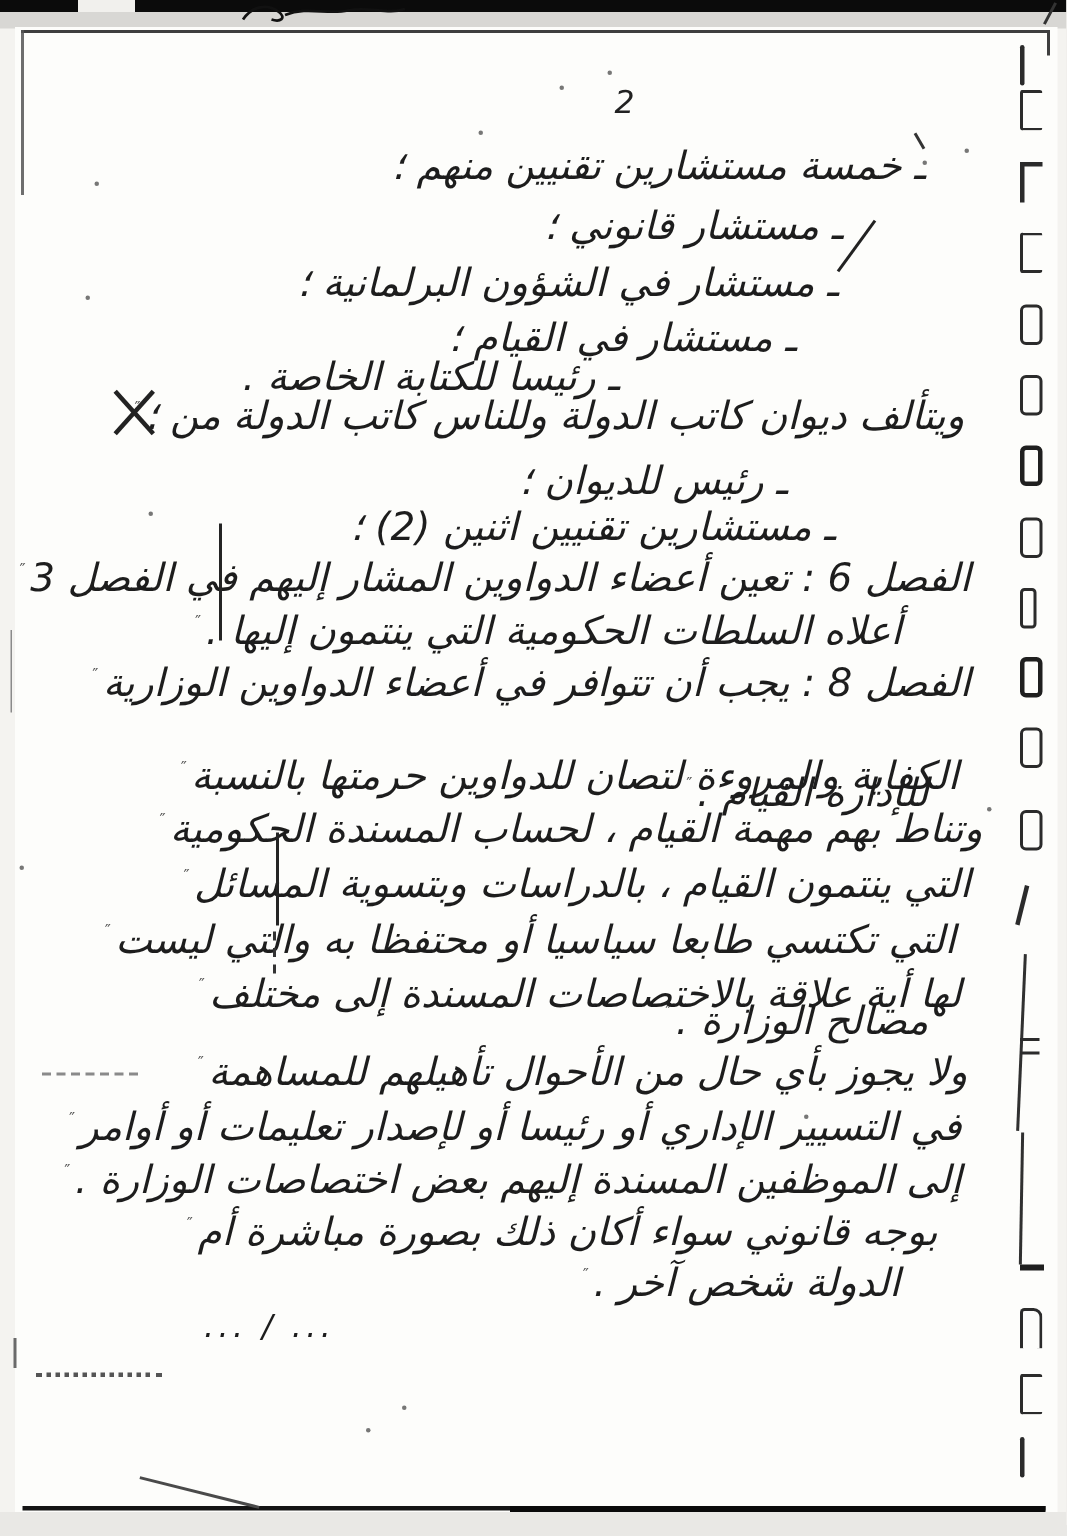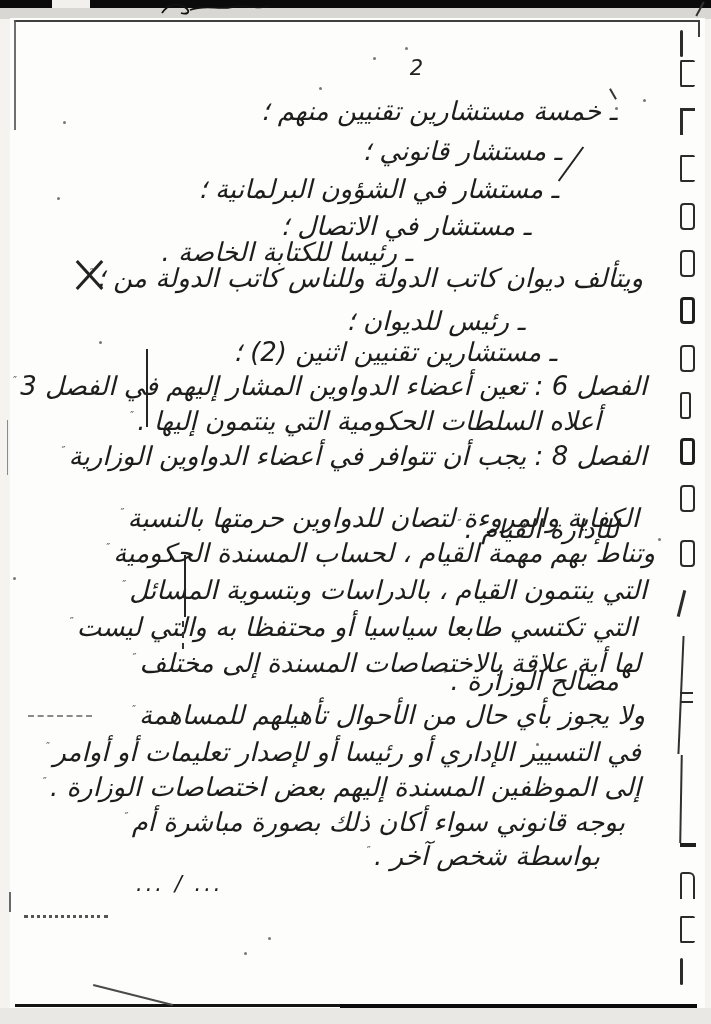--- a/index.html
+++ b/index.html
@@ -54,40 +54,40 @@
   </svg>
 
   <div class="page"></div>
 
   <div class="pageno">2</div>
 
   <div id="textlayer">
       <div class="tline" style="top: 96px; right: 94px; margin-left: 44px;"><span>ـ خمسة مستشارين تقنيين منهم ؛</span></div>
       <div class="tline" style="top: 136px; right: 149px;"><span>ـ مستشار قانوني ؛</span></div>
       <div class="tline" style="top: 174px; right: 152px;"><span>ـ مستشار في الشؤون البرلمانية ؛</span></div>
-      <div class="tline" style="top: 211px; right: 180px;"><span>ـ مستشار في الاتصال ؛</span></div>
+      <div class="tline" style="top: 211px; right: 180px;"><span>ـ مستشار في القيام ؛</span></div>
       <div class="tline" style="top: 237px; right: 298px;"><span>ـ رئيسا للكتابة الخاصة .</span></div>
       <div class="tline" style="top: 263px; right: 68px;"><span>ويتألف ديوان كاتب الدولة وللناس كاتب الدولة من ؛</span><span class="qmark">″</span></div>
       <div class="tline" style="top: 306px; right: 186px;"><span>ـ رئيس للديوان ؛</span></div>
       <div class="tline" style="top: 337px; right: 154px; font-style: italic;"><span>ـ مستشارين تقنيين اثنين (2) ؛</span></div>
       <div class="tline" style="top: 371px; right: 64px;"><span>الفصل 6 : تعين أعضاء الدواوين المشار إليهم في الفصل 3</span><span class="qmark">″</span></div>
       <div class="tline" style="top: 406px; right: 110px;"><span>أعلاه السلطات الحكومية التي ينتمون إليها .</span><span class="qmark">″</span></div>
       <div class="tline" style="top: 441px; right: 64px;"><span>الفصل 8 : يجب أن تتوافر في أعضاء الدواوين الوزارية</span><span class="qmark">″</span></div>
       <div class="tline" style="top: 479px; right: 72px; margin-top: 24px;"><span>الكفاية والمروءة لتصان للدواوين حرمتها بالنسبة</span><span class="qmark">″</span></div>
       <div class="tline" style="top: 514px; right: 92px;"><span>للإدارة القيام .</span><span class="qmark">″</span></div>
       <div class="tline" style="top: 538px; right: 56px;"><span>وتناط بهم مهمة القيام ، لحساب المسندة الحكومية</span><span class="qmark">″</span></div>
       <div class="tline" style="top: 575px; right: 64px;"><span>التي ينتمون القيام ، بالدراسات وبتسوية المسائل</span><span class="qmark">″</span></div>
       <div class="tline" style="top: 612px; right: 74px;"><span>التي تكتسي طابعا سياسيا أو محتفظا به والتي ليست</span><span class="qmark">″</span></div>
       <div class="tline" style="top: 648px; right: 70px; text-align: right;"><span>لها أية علاقة بالاختصاصات المسندة إلى مختلف</span><span class="qmark">″</span></div>
       <div class="tline" style="top: 666px; right: 92px;"><span>مصالح الوزارة .</span><span class="qmark">″</span></div>
       <div class="tline" style="top: 700px; right: 66px;"><span>ولا يجوز بأي حال من الأحوال تأهيلهم للمساهمة</span><span class="qmark">″</span></div>
       <div class="tline" style="top: 737px; right: 70px;"><span>في التسيير الإداري أو رئيسا أو لإصدار تعليمات أو أوامر</span><span class="qmark">″</span></div>
       <div class="tline" style="top: 772px; right: 70px;"><span>إلى الموظفين المسندة إليهم بعض اختصاصات الوزارة .</span><span class="qmark">″</span></div>
       <div class="tline" style="top: 807px; right: 86px;"><span>بوجه قانوني سواء أكان ذلك بصورة مباشرة أم</span><span class="qmark">″</span></div>
-      <div class="tline" style="top: 841px; right: 111px;"><span>بواسطة شخص آخر .</span><span class="qmark">″</span></div>
+      <div class="tline" style="top: 841px; right: 111px;"><span>الدولة شخص آخر .</span><span class="qmark">″</span></div>
     </div>
 
   <div class="contmark">... / ...</div>
 
   <div id="bindingcol">
       <div class="bm k-line" style="top: 30px;"></div>
       <div class="bm k-bracket" style="top: 60px;"></div>
       <div class="bm k-corner" style="top: 108px;"></div>
       <div class="bm k-bracket" style="top: 155px;"></div>
       <div class="bm k-rect" style="top: 203px;"></div>

